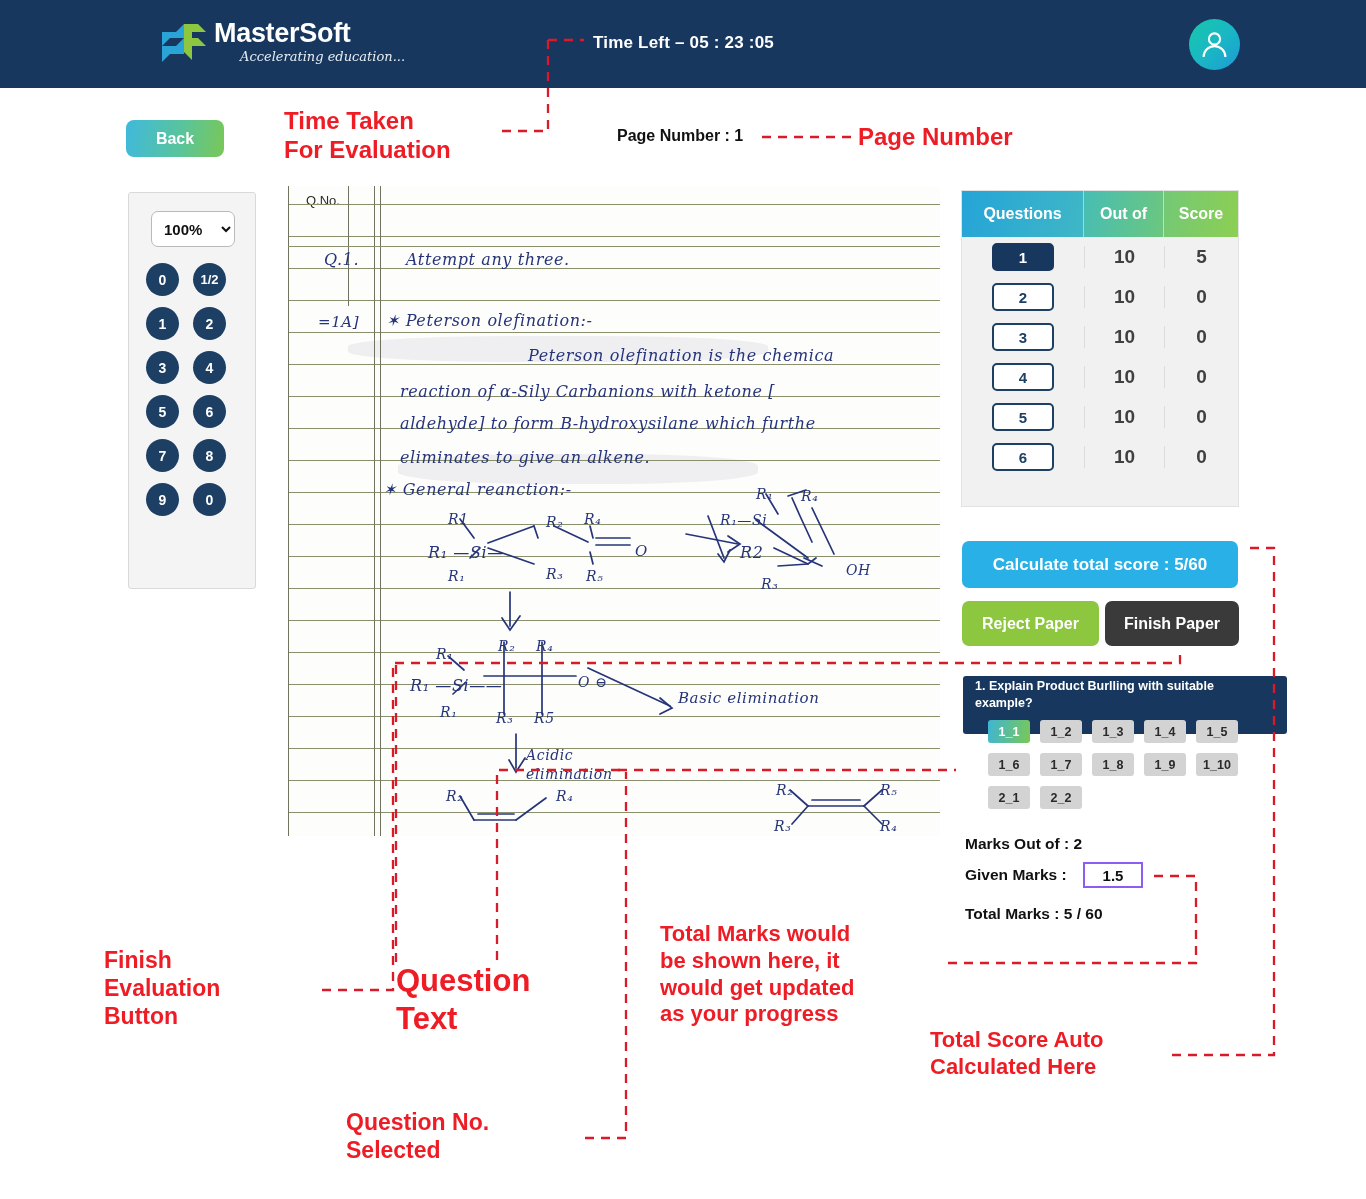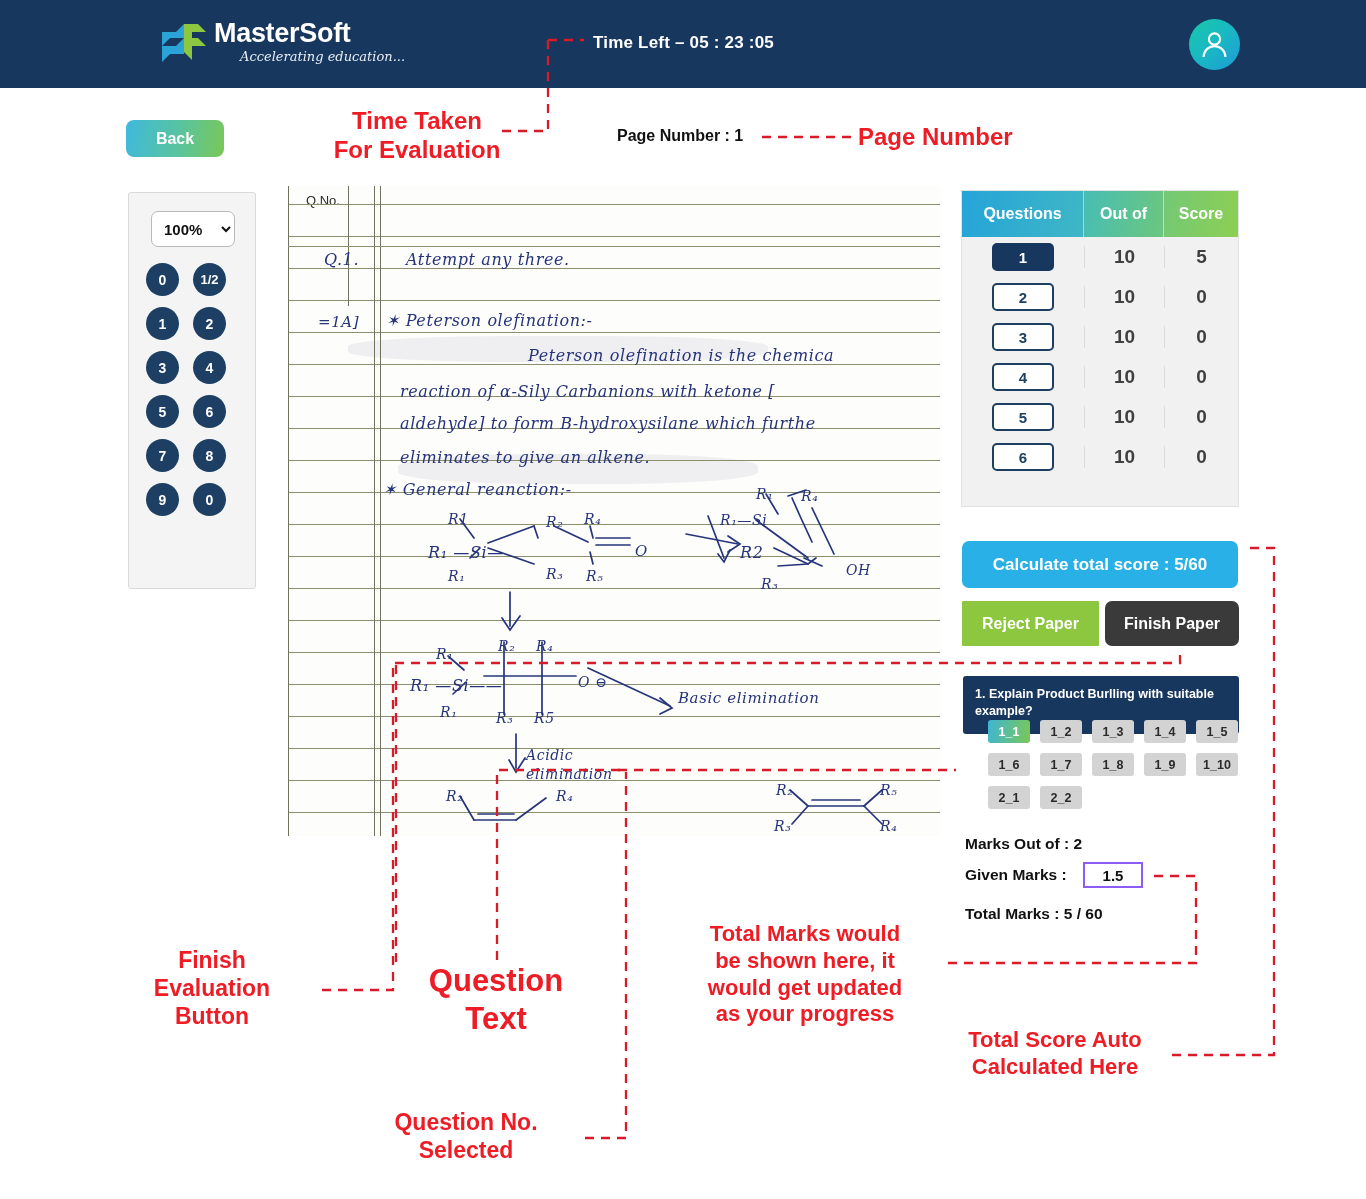--- a/index.html
+++ b/index.html
@@ -137,36 +137,36 @@
 
   
   .calc-btn {
     position: absolute; left: 962px; top: 541px; width: 276px; height: 47px;
     background: #29b0e6; color: #ffffff; border: none; border-radius: 7px;
     font-size: 17px; font-weight: bold; cursor: pointer;
     font-family: "Liberation Sans", sans-serif;
   }
   .reject-btn {
     position: absolute; left: 962px; top: 601px; width: 137px; height: 45px;
-    background: #8dc63f; color: #ffffff; border: none; border-radius: 1px;
+    background: #8dc63f; color: #ffffff; border: none; border-radius: 7px;
     font-size: 16px; font-weight: bold; cursor: pointer;
     font-family: "Liberation Sans", sans-serif;
   }
   .finish-btn {
     position: absolute; left: 1105px; top: 601px; width: 134px; height: 45px;
     background: #3a3a3a; color: #ffffff; border: none; border-radius: 7px;
     font-size: 16px; font-weight: bold; cursor: pointer;
     font-family: Liberation Sans, sans-serif;
   }
 
   
   .qtext-box {
-    position: absolute; left: 963px; top: 676px; width: 276px; height: 58px;
+    position: absolute; left: 963px; top: 676px; width: 324px; height: 58px;
     background: #17375e; border-radius: 3px;
-    padding: 10px 12px;
+    padding: 2px 12px;
     color: #ffffff; font-size: 12.5px; font-weight: bold; line-height: 1.38;
   }
 
   
   .subchips {
     position: absolute; left: 963px; top: 720px; width: 278px;
     display: flex; flex-wrap: wrap; gap: 10px; padding-left: 25px;
   }
   .subchip {
     width: 42px; height: 23px; border-radius: 3px;
@@ -197,21 +197,21 @@
     font-family: "Liberation Sans", sans-serif;
   }
   .total-marks {
     position: absolute; left: 965px; top: 905px;
     font-size: 15.5px; font-weight: bold; color: #111; white-space: nowrap;
   }
 
   
   .anno {
     position: absolute; color: #ee1c25; font-weight: bold;
-    text-align: center; line-height: 1.22; white-space: pre-line;
+    text-align: left; line-height: 1.22; white-space: pre-line;
   }
   .anno.a-time   { left: 284px; top: 106px; width: 266px; font-size: 24px; }
   .anno.a-page   { left: 858px; top: 122px; width: 180px; font-size: 24px; text-align: left; }
   .anno.a-finish { left: 104px; top: 946px; width: 216px; font-size: 23px; }
   .anno.a-qtext  { left: 396px; top: 962px; width: 200px; font-size: 31px; }
   .anno.a-qno    { left: 346px; top: 1108px; width: 240px; font-size: 23px; }
   .anno.a-total  { left: 660px; top: 921px; width: 290px; font-size: 22px; }
   .anno.a-score  { left: 930px; top: 1027px; width: 250px; font-size: 22px; }
 
   svg.lines { position: absolute; left: 0; top: 0; width: 1366px; height: 1199px; pointer-events: none; }

